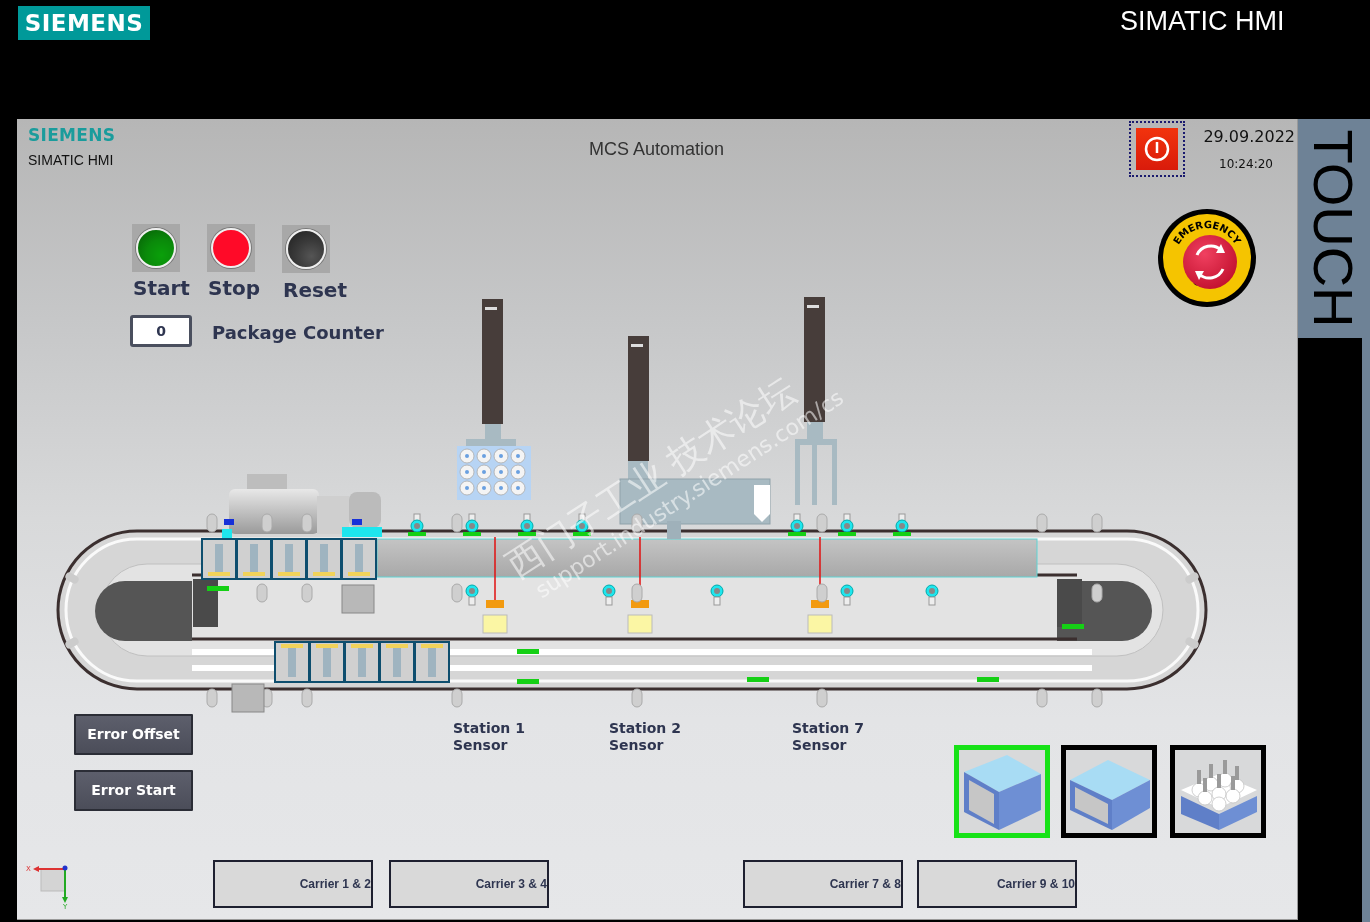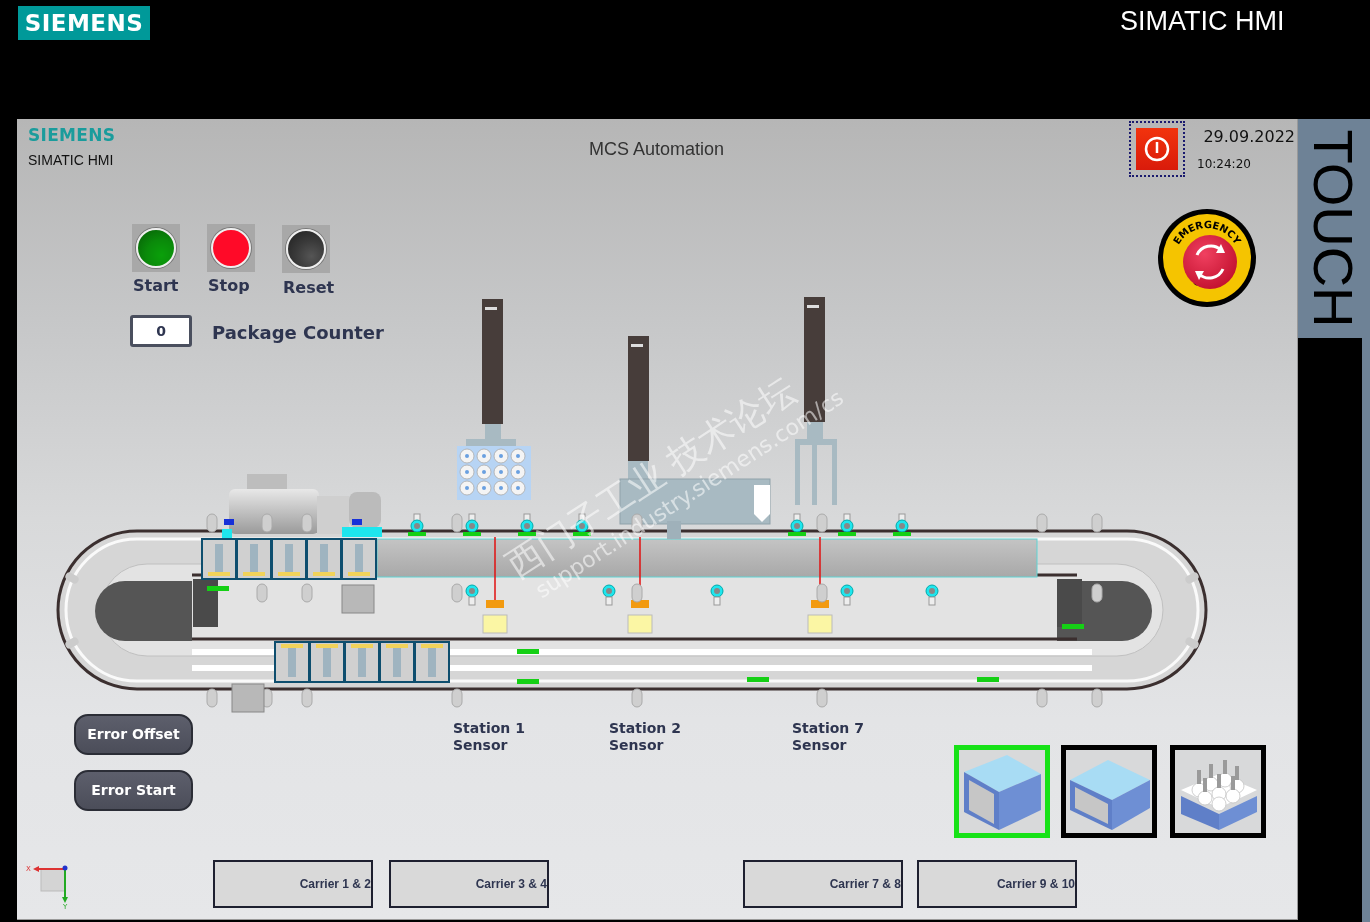--- a/index.html
+++ b/index.html
@@ -12,34 +12,34 @@
   #touch-text span{display:block;transform:rotate(90deg);font-family:"Liberation Sans",sans-serif;font-size:56px;color:#000;letter-spacing:0;white-space:nowrap;}
   #right-edge{left:1362px;top:338px;width:8px;height:584px;background:#6e8296;}
   #screen{left:17px;top:119px;width:1280px;height:800px;background:linear-gradient(#b6b6b6 0%,#c6c7c8 25%,#d8d9da 50%,#e3e4e6 75%,#e6e7e9 100%);overflow:hidden;border-right:1px solid #9a9a9a;border-bottom:1px solid #9a9a9a;}
   .s-abs{position:absolute;}
   #hdr-siemens{left:11px;top:6px;color:#1a9c9c;font-weight:bold;font-size:17px;letter-spacing:0.3px;}
   #hdr-simatic{left:11px;top:33px;color:#111;font-size:14px;font-family:"Liberation Sans",sans-serif;}
   #hdr-title{left:572px;top:20px;color:#333;font-size:18px;font-family:"Liberation Sans",sans-serif;}
   #power-btn{left:1112px;top:2px;width:56px;height:56px;border:2px dotted #1a1a6e;box-sizing:border-box;display:flex;align-items:center;justify-content:center;cursor:pointer;}
   #power-btn .sq{width:42px;height:42px;background:linear-gradient(#f2330d,#d91b0b);display:flex;align-items:center;justify-content:center;}
   #date{left:1180px;top:8px;width:98px;text-align:right;font-size:16px;color:#111;}
-  #time{left:1180px;top:38px;width:98px;text-align:left;font-size:12px;color:#111;}
+  #time{left:1180px;top:38px;width:98px;text-align:center;font-size:12px;color:#111;}
   .round-btn{width:48px;height:48px;background:#a8a8a8;display:flex;align-items:center;justify-content:center;cursor:pointer;}
   .round-btn .ball{width:40px;height:40px;border-radius:50%;border:2px solid #eee;box-sizing:border-box;box-shadow:0 0 0 1px #777;}
   #start-btn{left:115px;top:105px;}
   #stop-btn{left:190px;top:105px;}
   #reset-btn{left:265px;top:106px;}
-  .btn-lbl{font-weight:bold;font-size:16px;color:#2e3550;}
+  .btn-lbl{font-weight:bold;font-size:20px;color:#2e3550;}
   #start-lbl{left:116px;top:157px;}
   #stop-lbl{left:191px;top:157px;}
   #reset-lbl{left:266px;top:159px;}
   #counter-box{left:113px;top:196px;width:62px;height:32px;background:#fff;border:3px solid #4a4f5e;border-radius:3px;box-sizing:border-box;text-align:center;line-height:26px;font-weight:bold;font-size:14px;color:#2e3550;}
   #counter-lbl{left:195px;top:203px;font-weight:bold;font-size:18px;color:#2e3550;}
   #estop{left:1140px;top:89px;width:100px;height:100px;cursor:pointer;}
-  .dark-btn{width:119px;height:41px;background:linear-gradient(#5d5f6c,#4b4d59);border:2px solid #2b2d36;border-radius:14px;box-sizing:border-box;color:#fff;font-weight:bold;font-size:14px;text-align:center;line-height:37px;cursor:pointer;}
+  .dark-btn{width:119px;height:41px;background:linear-gradient(#5d5f6c,#4b4d59);border:2px solid #2b2d36;border-radius:1px;box-sizing:border-box;color:#fff;font-weight:bold;font-size:14px;text-align:center;line-height:37px;cursor:pointer;}
   #err-offset{left:57px;top:595px;}
   #err-sync{left:57px;top:651px;}
   .station-lbl{font-weight:bold;font-size:14px;color:#2e3550;line-height:17px;}
   #st1{left:436px;top:601px;}
   #st2{left:592px;top:601px;}
   #st3{left:775px;top:601px;}
   .thumb{width:96px;height:93px;box-sizing:border-box;background:#e9eaeb;cursor:pointer;}
   #thumb1{left:937px;top:626px;border:5px solid #17e217;}
   #thumb2{left:1044px;top:626px;border:5px solid #000;}
   #thumb3{left:1153px;top:626px;border:5px solid #000;}

